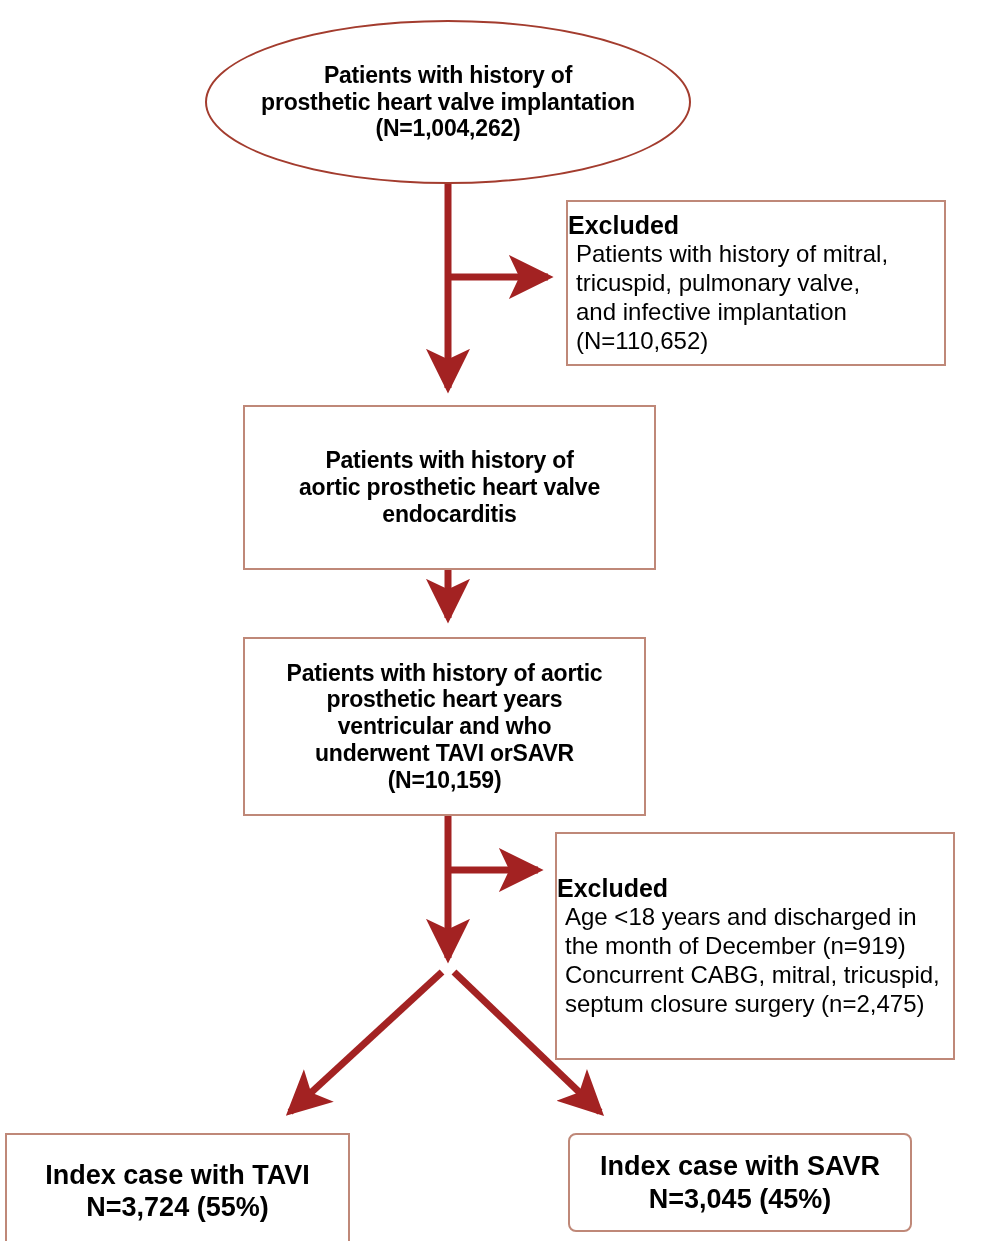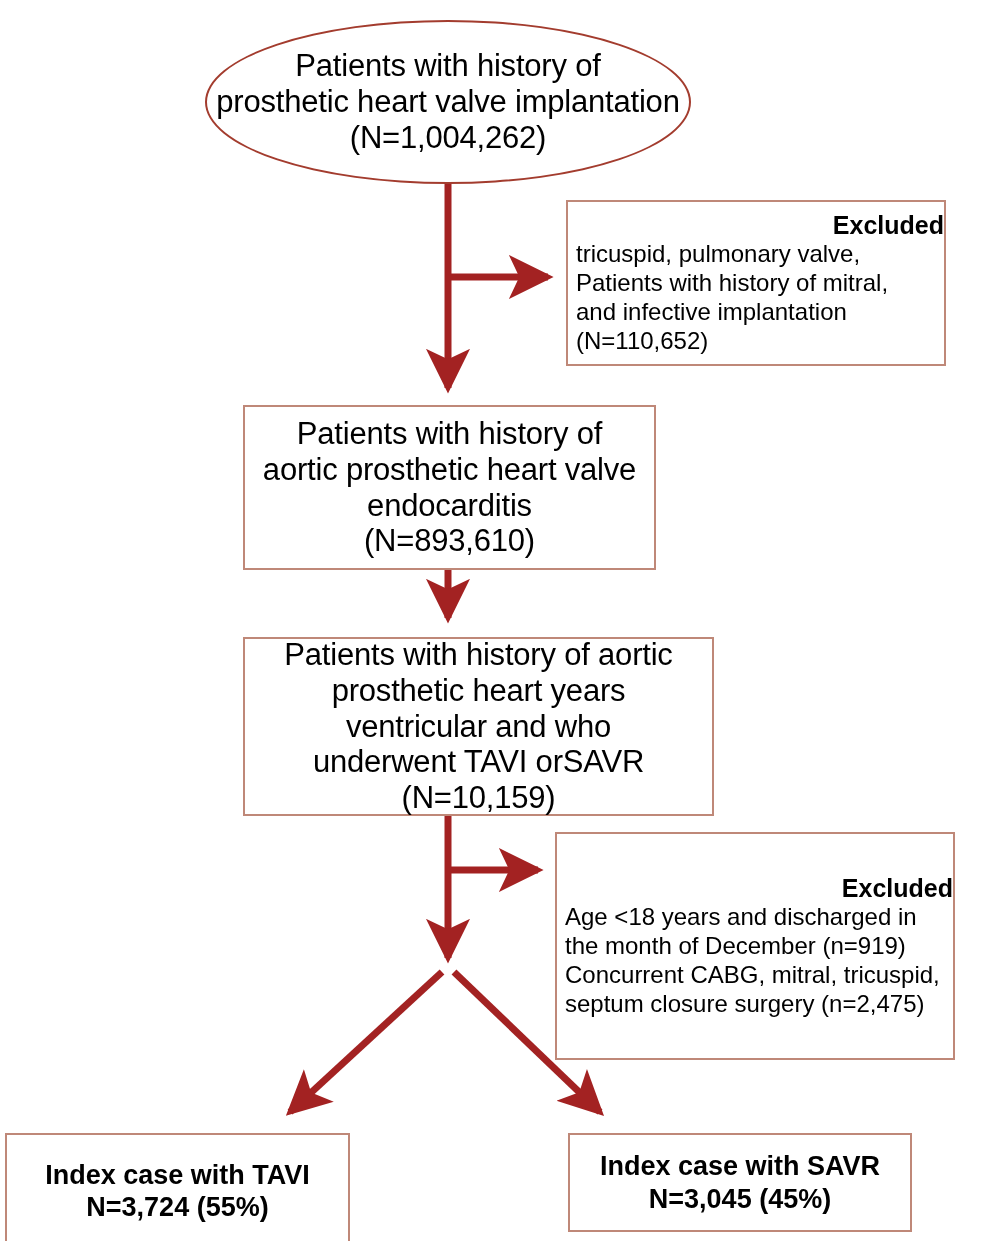--- a/index.html
+++ b/index.html
@@ -37,30 +37,30 @@
   .ellipse-node {
     border: 2px solid #a33c2e;
     border-radius: 50%;
     background: #ffffff;
   }
   .line {
     display: block;
     white-space: pre;
   }
   .bold-center {
-    font-weight: normal;
+    font-weight: bold;
     text-align: center;
     color: #000000;
-    font-size: 31px;
+    font-size: 23px;
     line-height: 1.16;
     letter-spacing: -0.2px;
   }
   .excl-head {
     font-weight: bold;
-    text-align: right;
+    text-align: left;
     color: #000000;
     font-size: 25px;
     line-height: 1.14;
     margin-bottom: 1px;
   }
   .excl-body {
     font-weight: normal;
     text-align: left;
     color: #000000;
     font-size: 24px;
@@ -107,37 +107,36 @@
     <div class="bold-center">
       <span class="line">Patients with history of</span>
       <span class="line">prosthetic heart valve implantation</span>
       <span class="line">(N=1,004,262)</span>
     </div>
   </div>
 
   <div class="node boxnode" style="left:566px; top:200px; width:380px; height:166px;">
     <div class="excl-head">Excluded</div>
     <div class="excl-body">
+      <span class="line">Patients with history of mitral,</span>
       <span class="line">tricuspid, pulmonary valve,</span>
-      <span class="line">Patients with history of mitral,</span>
       <span class="line">and infective implantation</span>
       <span class="line">(N=110,652)</span>
     </div>
   </div>
 
   <div class="node boxnode" style="left:243px; top:405px; width:413px; height:165px;">
     <div class="bold-center">
       <span class="line">Patients with history of</span>
       <span class="line">aortic prosthetic heart valve</span>
       <span class="line">endocarditis</span>
-      <span class="line">(N=893,610)</span>
     </div>
   </div>
 
-  <div class="node boxnode" style="left:243px; top:637px; width:471px; height:179px;">
+  <div class="node boxnode" style="left:243px; top:637px; width:403px; height:179px;">
     <div class="bold-center">
       <span class="line">Patients with history of aortic</span>
       <span class="line">prosthetic heart years</span>
       <span class="line">ventricular and who</span>
       <span class="line">underwent TAVI orSAVR</span>
       <span class="line">(N=10,159)</span>
     </div>
   </div>
 
   <div class="node boxnode" style="left:555px; top:832px; width:400px; height:228px;">
@@ -150,20 +149,20 @@
     </div>
   </div>
 
   <div class="node boxnode" style="left:5px; top:1133px; width:345px; height:116px;">
     <div class="result-text">
       <span class="line">Index case with TAVI</span>
       <span class="line">N=3,724 (55%)</span>
     </div>
   </div>
 
-  <div class="node boxnode" style="left:568px; top:1133px; width:344px; height:99px;">
+  <div class="node boxnode" style="left:568px; top:1133px; width:344px; height:99px;border-radius:8px;">
     <div class="result-text">
       <span class="line">Index case with SAVR</span>
       <span class="line">N=3,045 (45%)</span>
     </div>
   </div>
 
 </div>
 
 </body></html>

